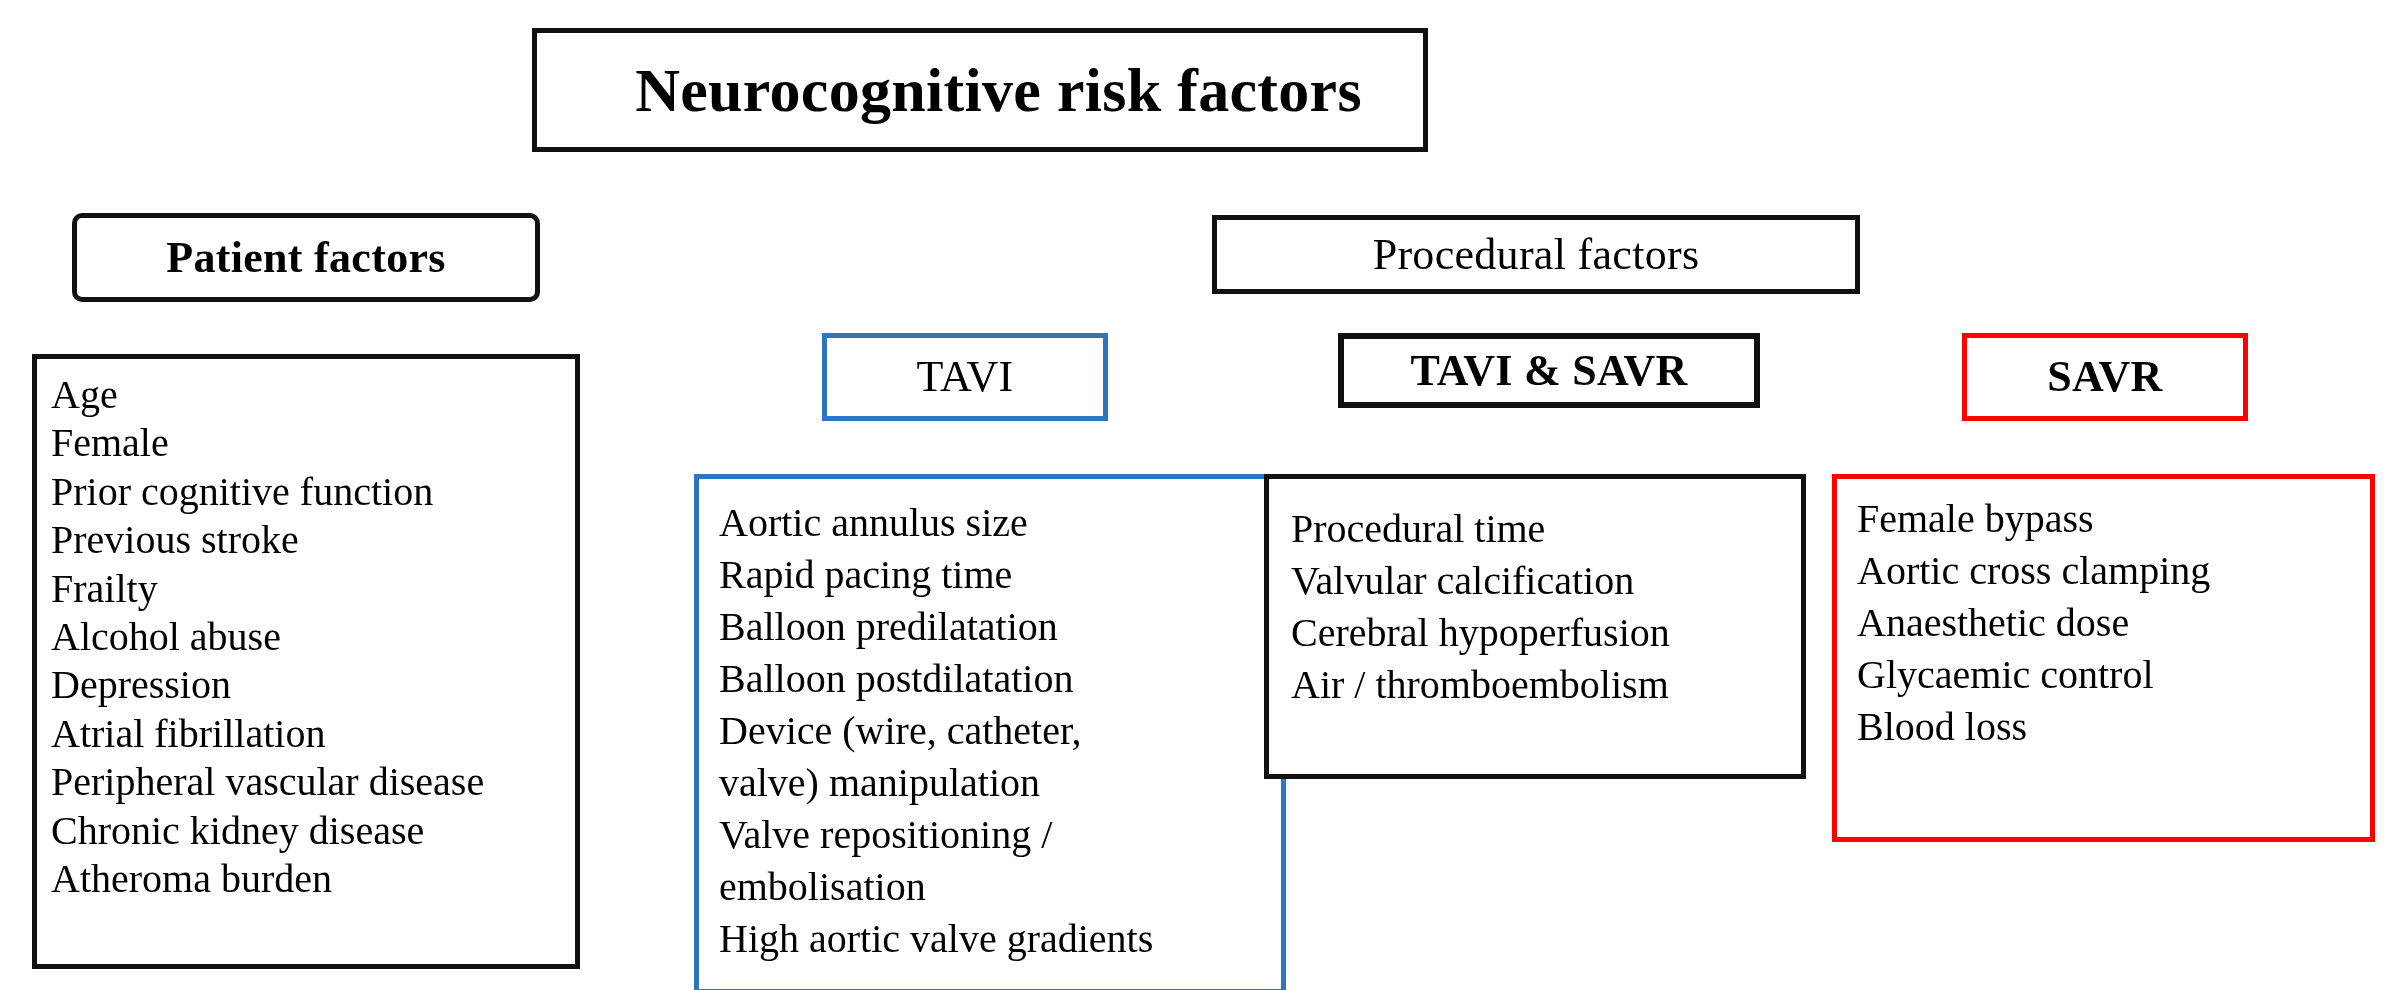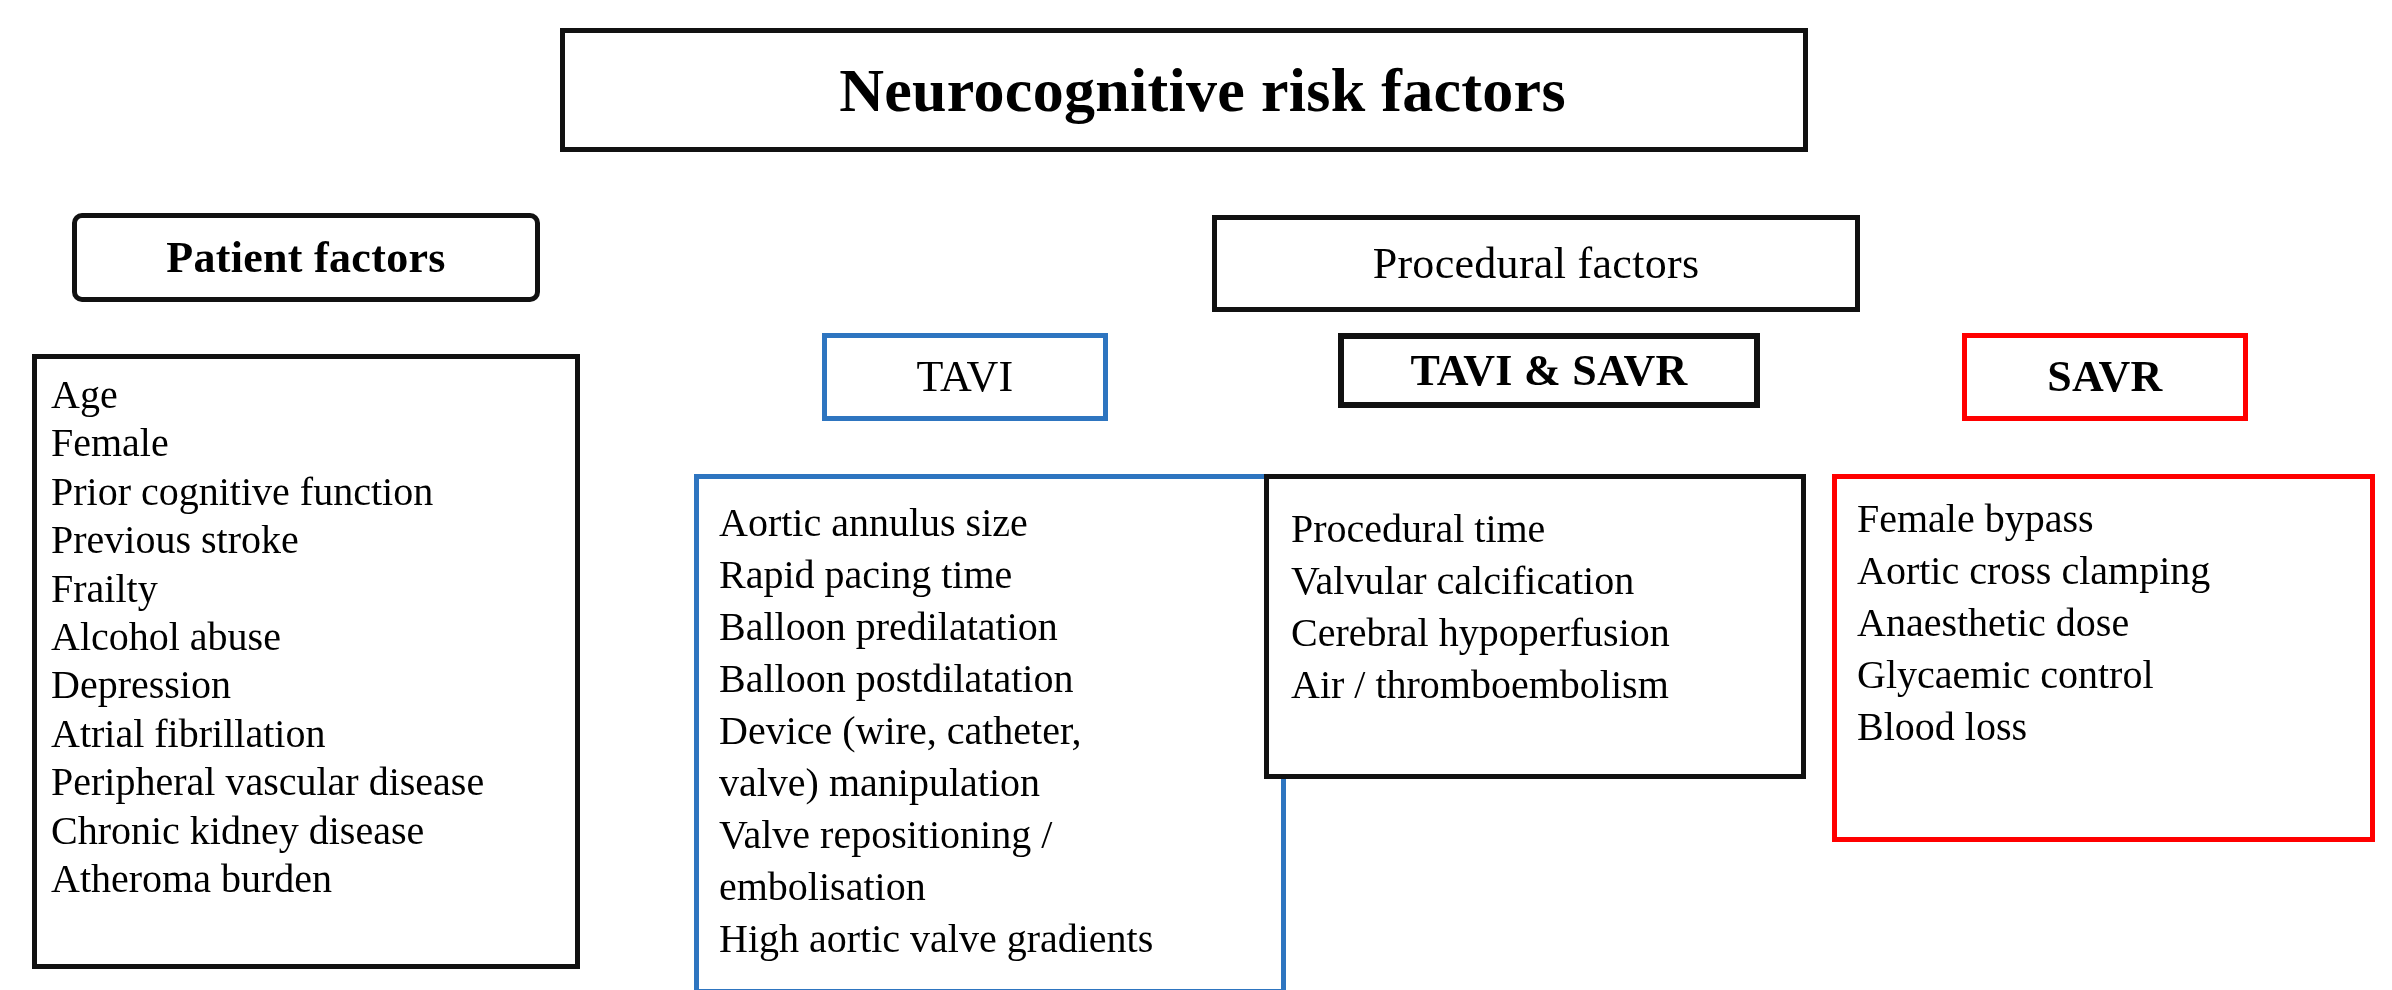--- a/index.html
+++ b/index.html
@@ -49,38 +49,38 @@
     padding: 14px 18px 0 18px;
     margin-top: 24px;
   }
   .listbox .row {
     line-height: 1.30;
     white-space: nowrap;
   }
 
   
   #title-box {
-    left: 560px; top: 28px;
-    width: 1248px; height: 124px;
+    left: 532px; top: 28px;
+    width: 896px; height: 124px;
     border-width: 5px;
     padding-left: 37px;
   }
   #title-box .hdr-label { font-size: 62px; }
 
   #patient-header {
     left: 72px; top: 213px;
     width: 468px; height: 89px;
     border-width: 5px;
     border-radius: 10px;
   }
   #patient-header .hdr-label { font-size: 44px; }
 
   #procedural-header {
     left: 1212px; top: 215px;
-    width: 648px; height: 97px;
+    width: 648px; height: 79px;
     border-width: 5px;
   }
   #procedural-header .hdr-label { font-size: 44px; font-weight: normal; }
 
   #tavi-header {
     left: 822px; top: 333px;
     width: 286px; height: 88px;
     border: 5px solid #2E75C0;
   }
   #tavi-header .hdr-label { font-size: 44px; font-weight: normal; }

